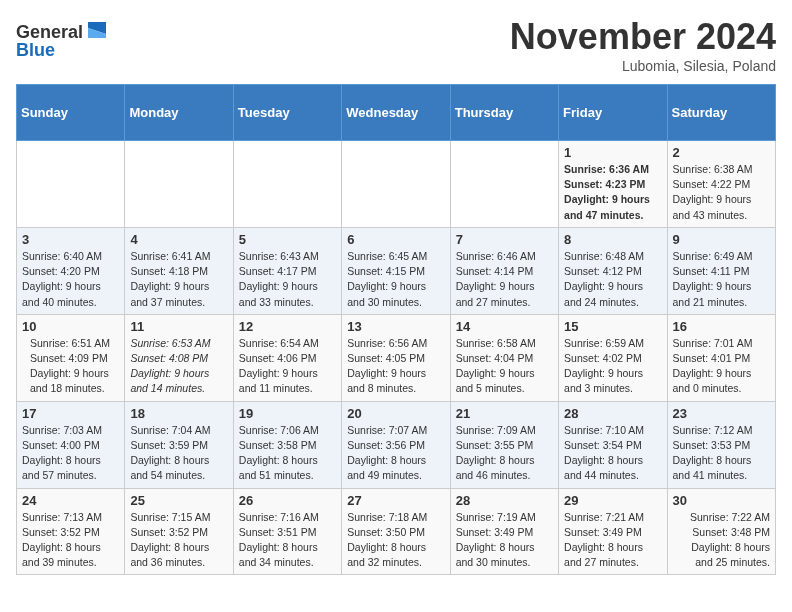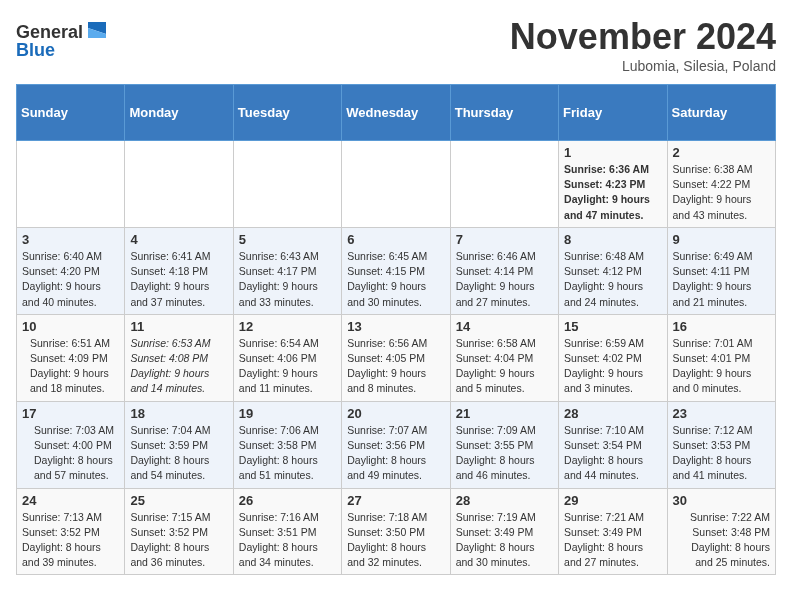--- a/index.html
+++ b/index.html
@@ -222,21 +222,21 @@
           <div class="day-number">16</div>
           <div class="day-info" style="white-space: pre-line;">Sunrise: 7:01 AM
 Sunset: 4:01 PM
 Daylight: 9 hours
 and 0 minutes.</div>
         </td>
       </tr>
       <tr>
         <td>
           <div class="day-number">17</div>
-          <div class="day-info" style="white-space: pre-line; margin-left: 12px;">Sunrise: 7:03 AM
+          <div class="day-info" style="white-space: pre-line;">Sunrise: 7:03 AM
 Sunset: 4:00 PM
 Daylight: 8 hours
 and 57 minutes.</div>
         </td>
         <td>
           <div class="day-number">18</div>
           <div class="day-info" style="white-space: pre-line;">Sunrise: 7:04 AM
 Sunset: 3:59 PM
 Daylight: 8 hours
 and 54 minutes.</div>

